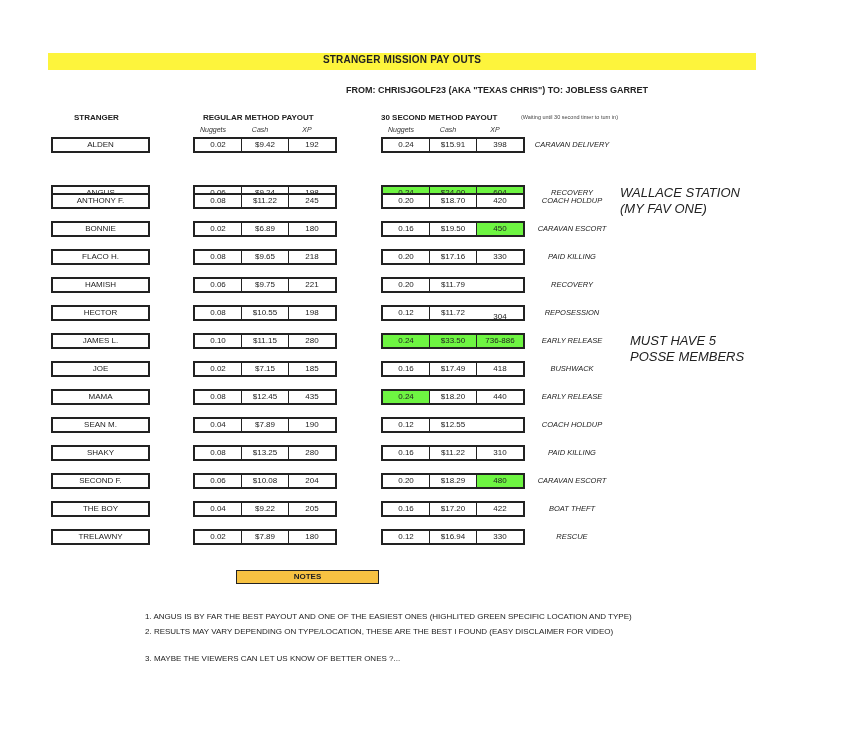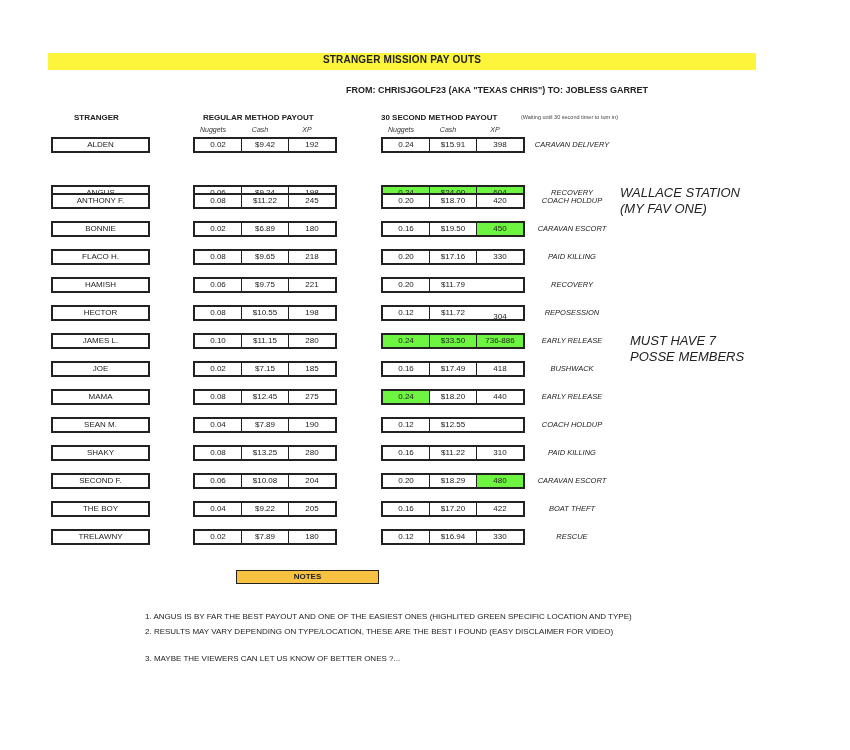--- a/index.html
+++ b/index.html
@@ -149,42 +149,42 @@
         <div class="cell c1">0.10</div>
         <div class="cell c2">$11.15</div>
         <div class="cell c3">280</div>
       </div>
       <div class="triple" style="left:377px;">
         <div class="cell c1 green">0.24</div>
         <div class="cell c2 green">$33.50</div>
         <div class="cell c3 green">736-886</div>
       </div>
       <div class="type">EARLY RELEASE</div>
-      <div class="extra" style="left:626px;">MUST HAVE 7 POSSE MEMBERS</div>
+      <div class="extra" style="left:626px;">MUST HAVE 5 POSSE MEMBERS</div>
     </div>
     <div class="row" style="top: 361px;">
       <div class="namebox">JOE</div>
       <div class="triple" style="left:189px;">
         <div class="cell c1">0.02</div>
         <div class="cell c2">$7.15</div>
         <div class="cell c3">185</div>
       </div>
       <div class="triple" style="left:377px;">
         <div class="cell c1">0.16</div>
         <div class="cell c2">$17.49</div>
         <div class="cell c3">418</div>
       </div>
       <div class="type">BUSHWACK</div>
     </div>
     <div class="row" style="top: 389px;">
       <div class="namebox">MAMA</div>
       <div class="triple" style="left:189px;">
         <div class="cell c1">0.08</div>
         <div class="cell c2">$12.45</div>
-        <div class="cell c3">275</div>
+        <div class="cell c3">435</div>
       </div>
       <div class="triple" style="left:377px;">
         <div class="cell c1 green">0.24</div>
         <div class="cell c2">$18.20</div>
         <div class="cell c3">440</div>
       </div>
       <div class="type">EARLY RELEASE</div>
     </div>
     <div class="row" style="top: 417px;">
       <div class="namebox">SEAN M.</div>

